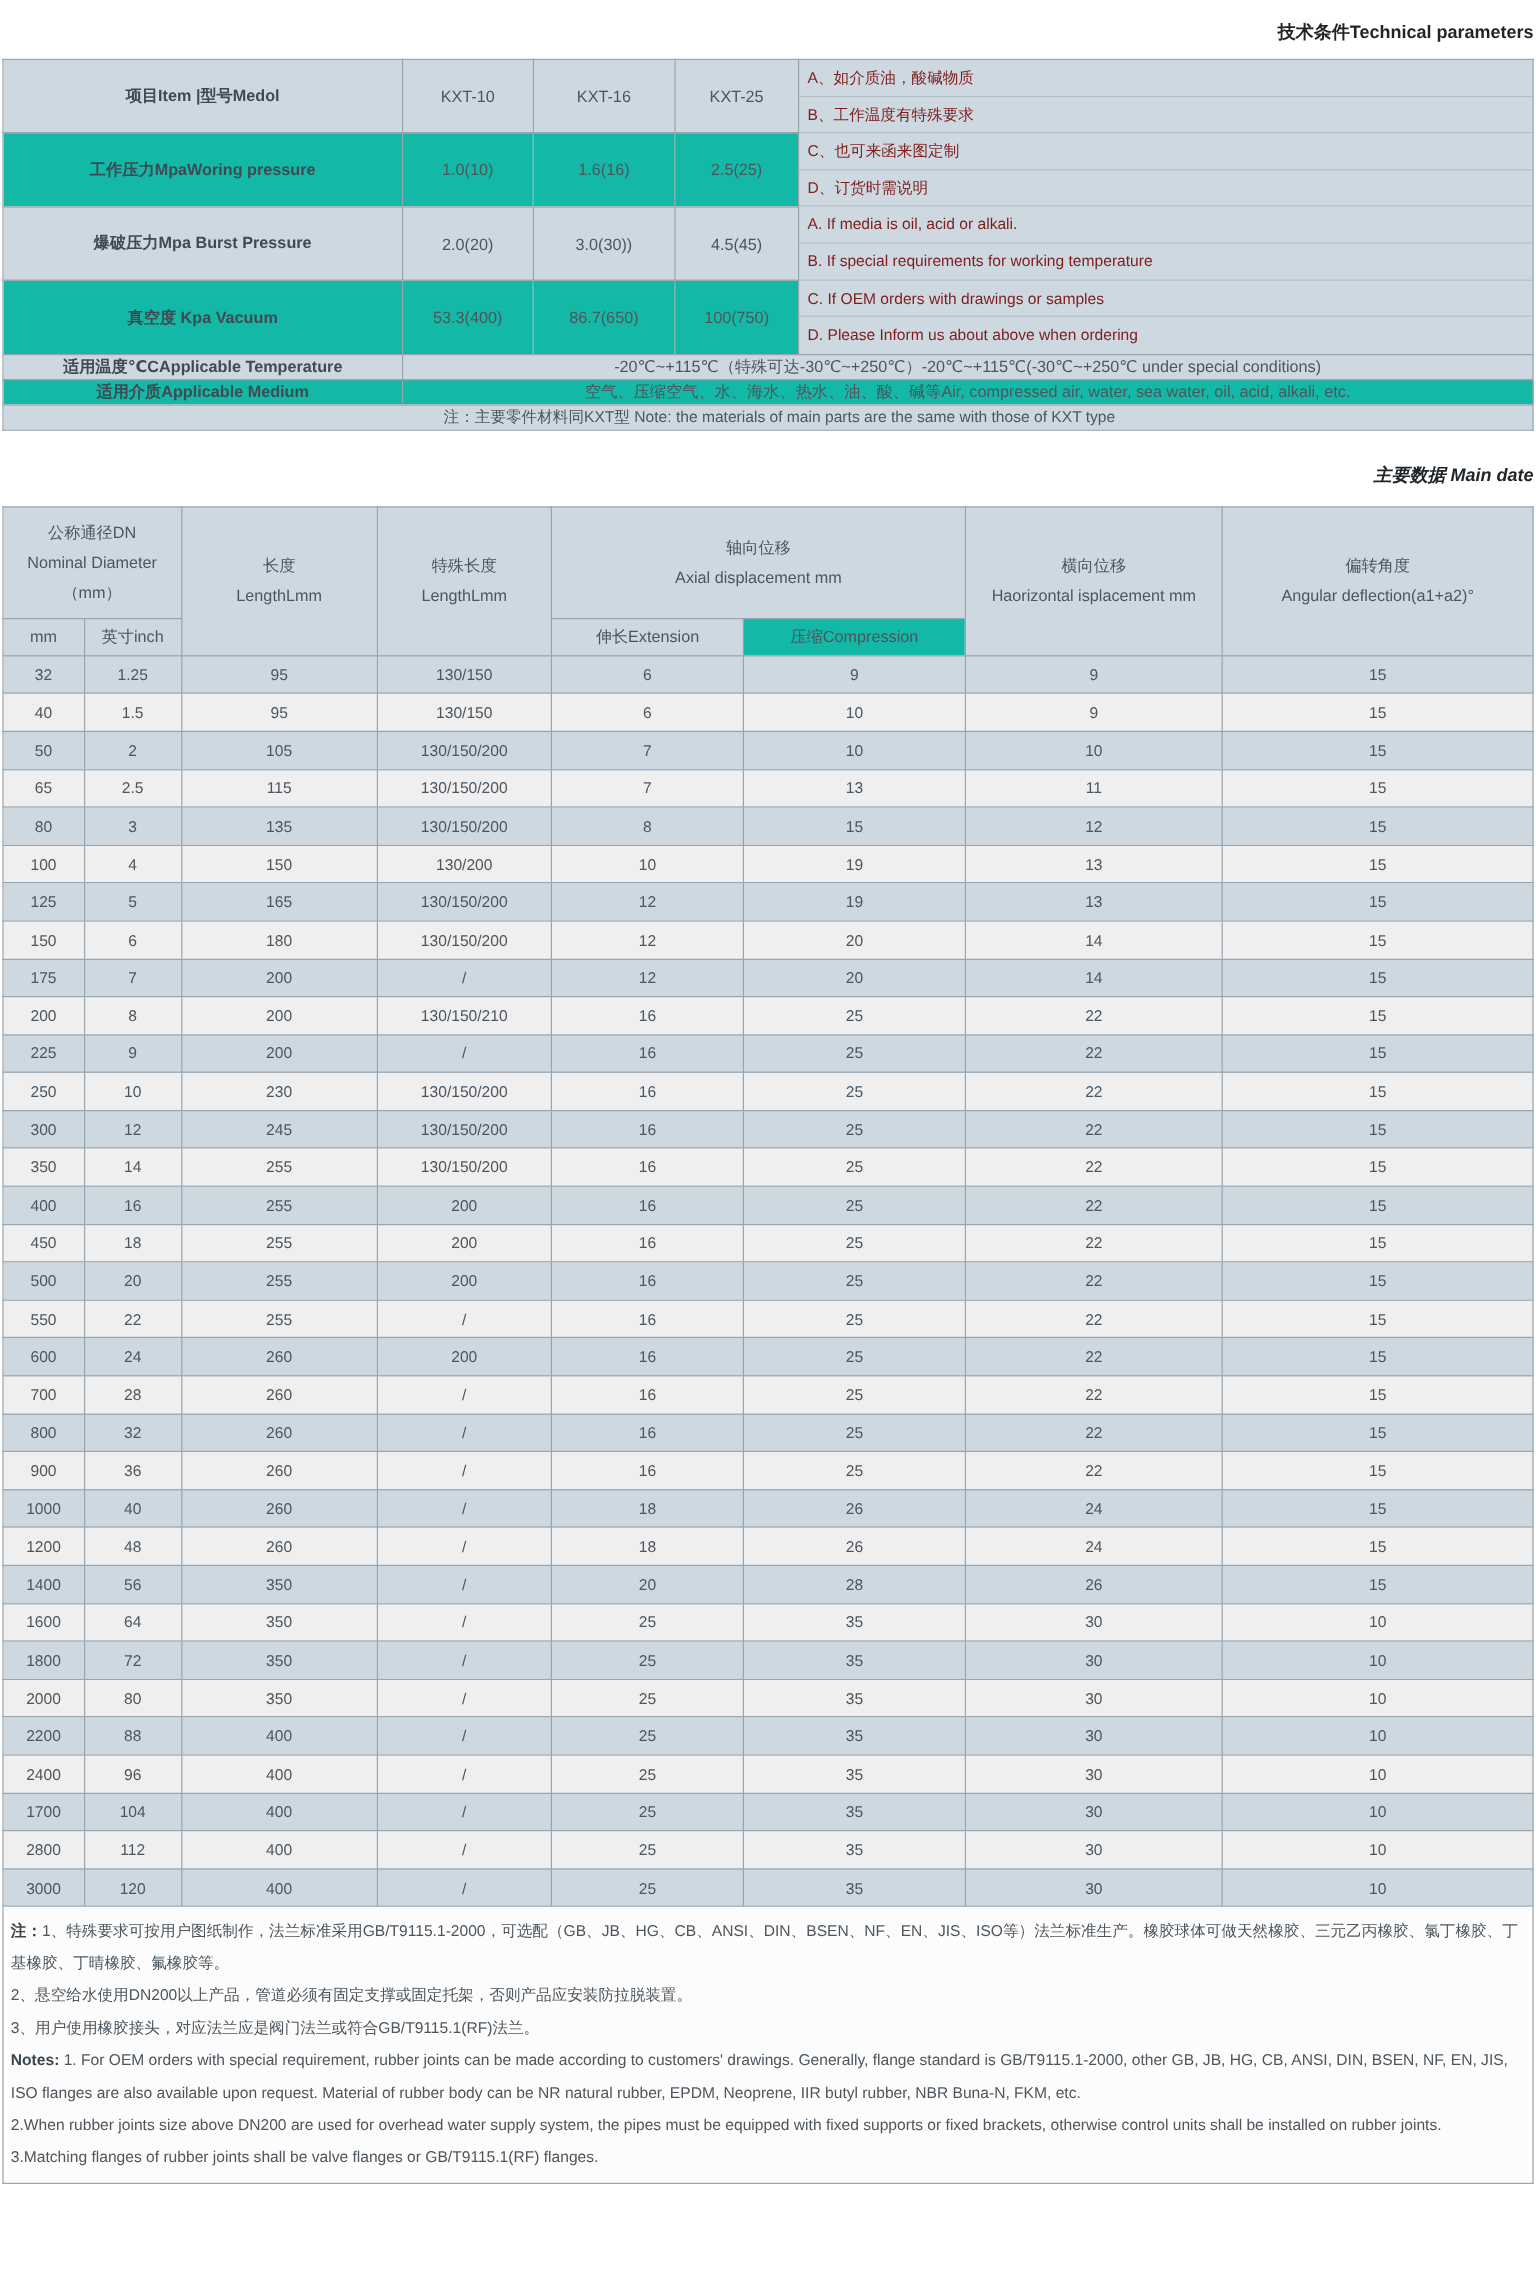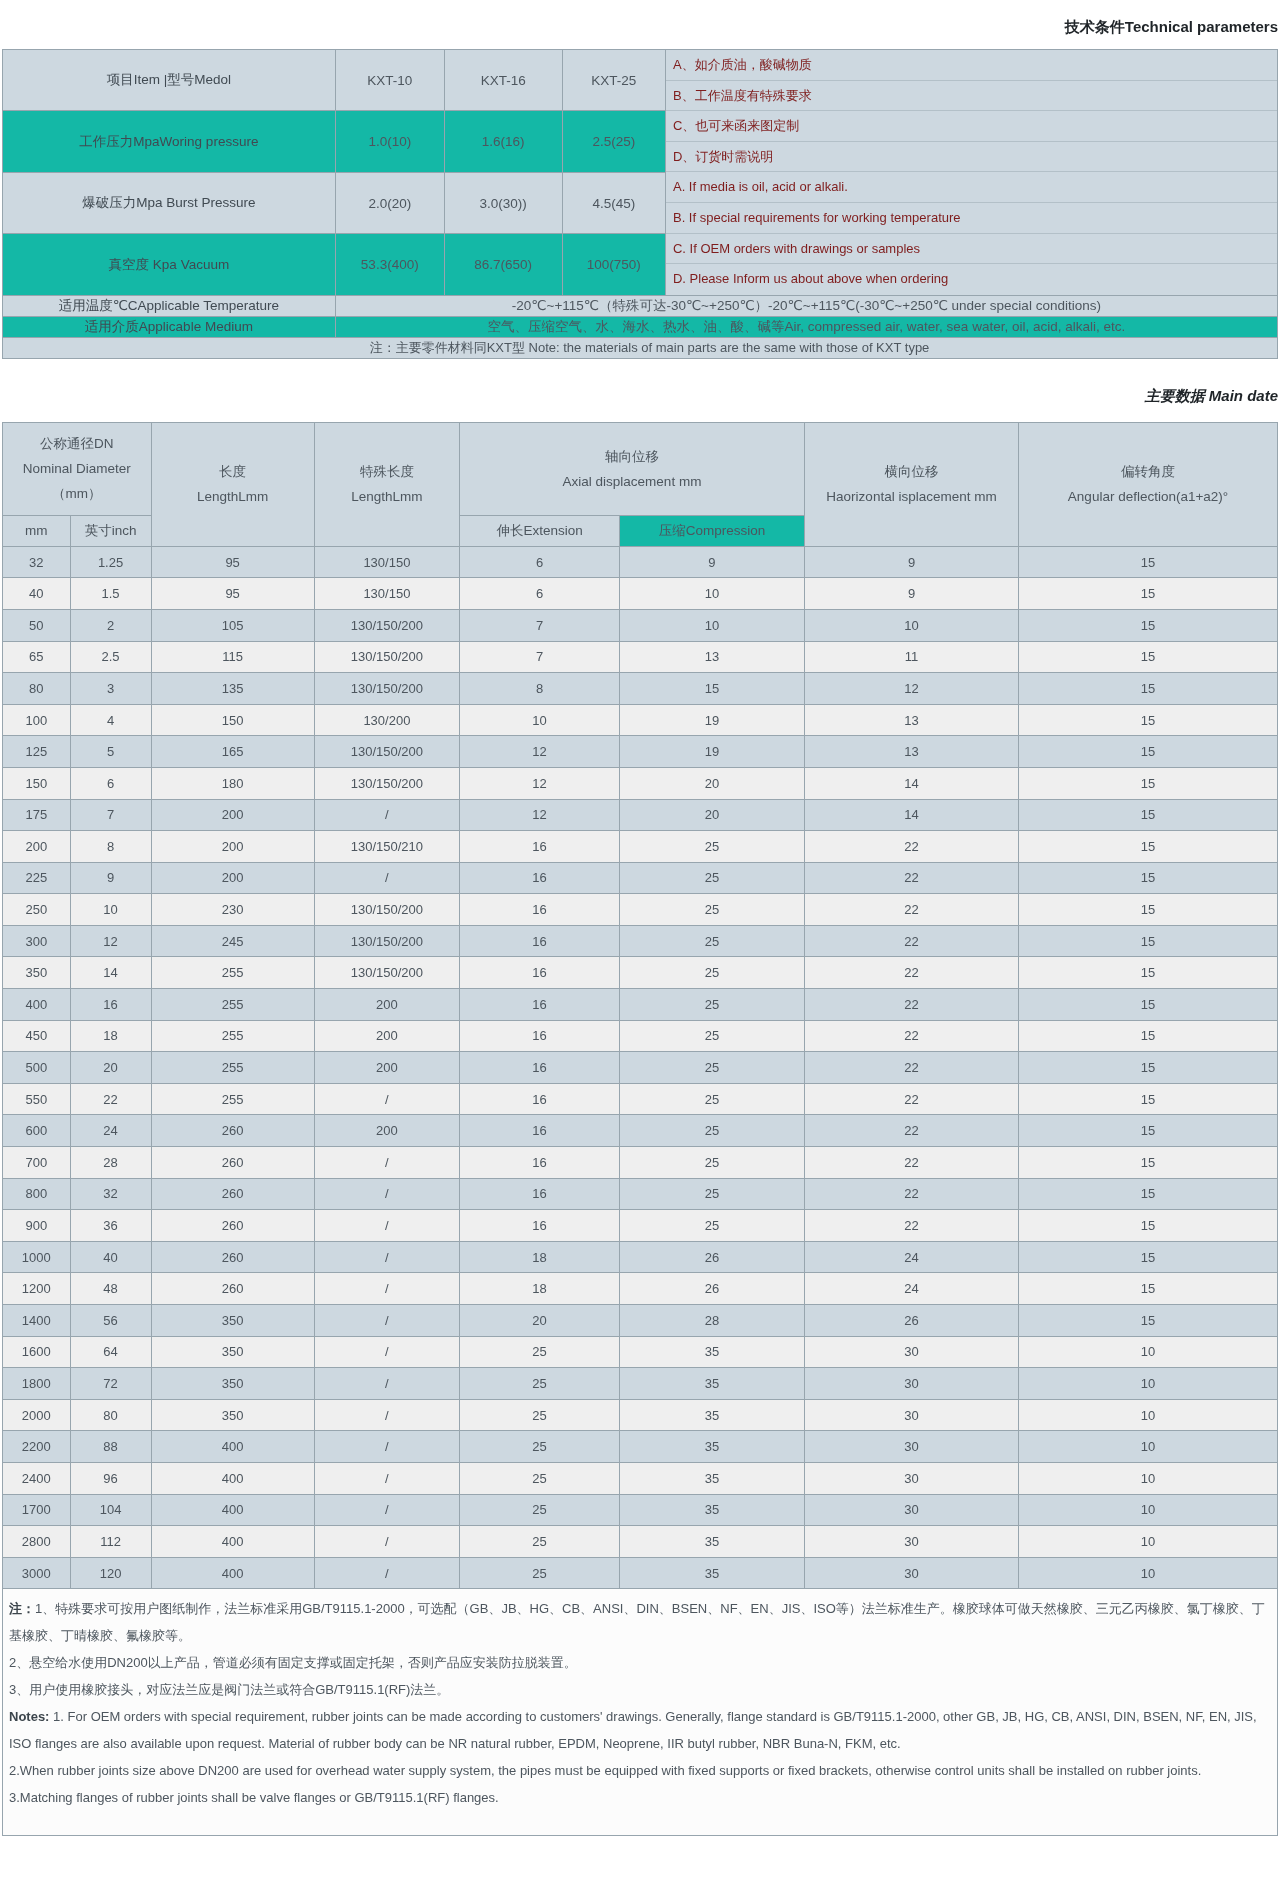--- a/index.html
+++ b/index.html
@@ -16,21 +16,21 @@
     padding:18px 0 12px 10px;
     text-align:right;
   }
   .section-title.second { padding:28px 0 16px 10px;font-style:italic; }
 
   table { border-collapse:collapse; width:1276px; table-layout:fixed; }
   td, th { border:1px solid #97a5ae; font-weight:normal; }
 
   
   .tech td { font-size:13.5px; text-align:center; vertical-align:middle; color:#4d565e; }
-  .tech .lbl { font-weight:normal; color:#404a52; }
+  .tech .lbl { font-weight:bold; color:#404a52; }
   .bg-dark { background:#cdd8e0; }
   .bg-light { background:#14b8a6; }
   .tech .r-tall  { height:61px; }
   .tech .r-short { height:19px; }
   .tech .note-cell { text-align:center; padding-left:20px; font-size:13px; }
   .side-cell { padding:0; vertical-align:top; }
   .side-note-line {
     height:30.6px; line-height:30.6px; padding-left:7px;
     font-size:13px; text-align:left; color:#7f1d1d;
     border-bottom:1px solid #b3c0c8;
@@ -45,21 +45,21 @@
   .main .hdr-sub td { height:31px; }
   .main tbody td { height:31.6px; }
   .main tbody tr.dark td { background:#cdd8e0; }
   .main tbody tr.light td { background:#efefef; }
 
   
   .notes-box {
     width:1276px;
     border:1px solid #97a5ae; border-top:none;
     background:#fcfcfc;
-    padding:6px 10px 24px 6px;
+    padding:6px 10px 8px 6px;
   }
   .note-line { margin:0; line-height:27px; font-size:13px; color:#4d565e; }
   .note-line b { color:#3c454c; }
 </style>
 </head>
 <body>
 
 <div class="page">
 
   <div class="section-title">技术条件Technical parameters</div>

